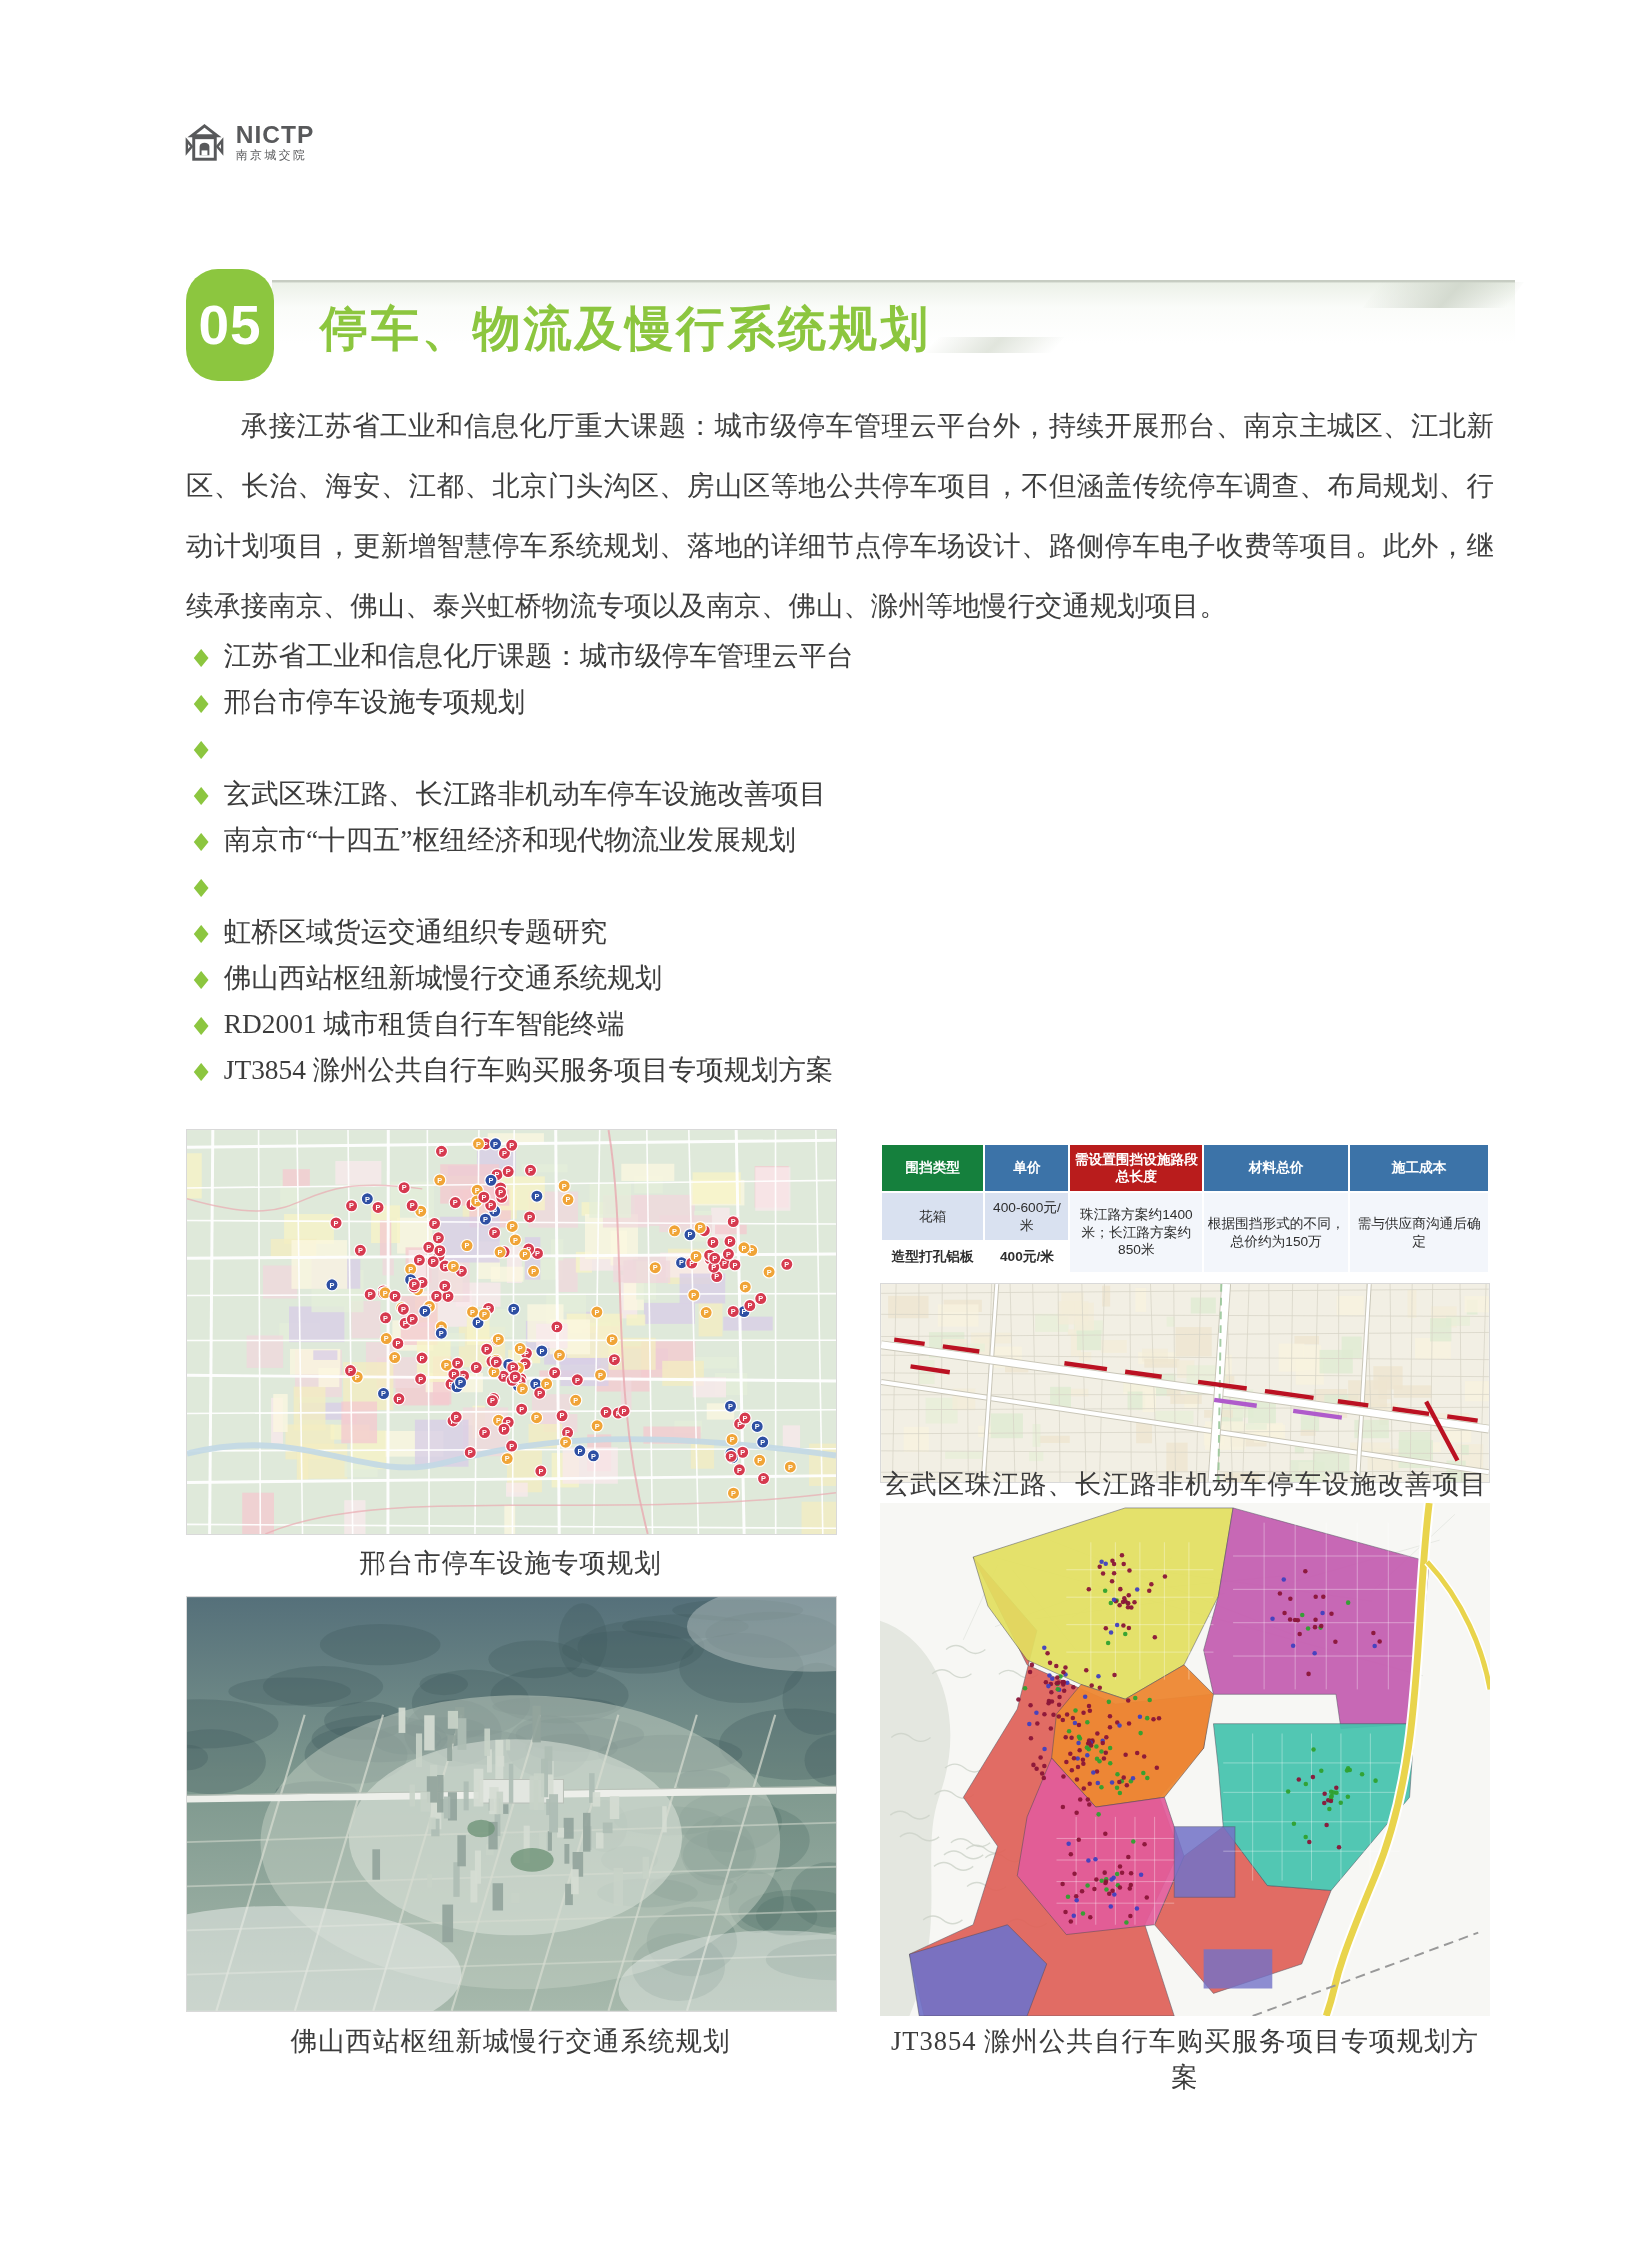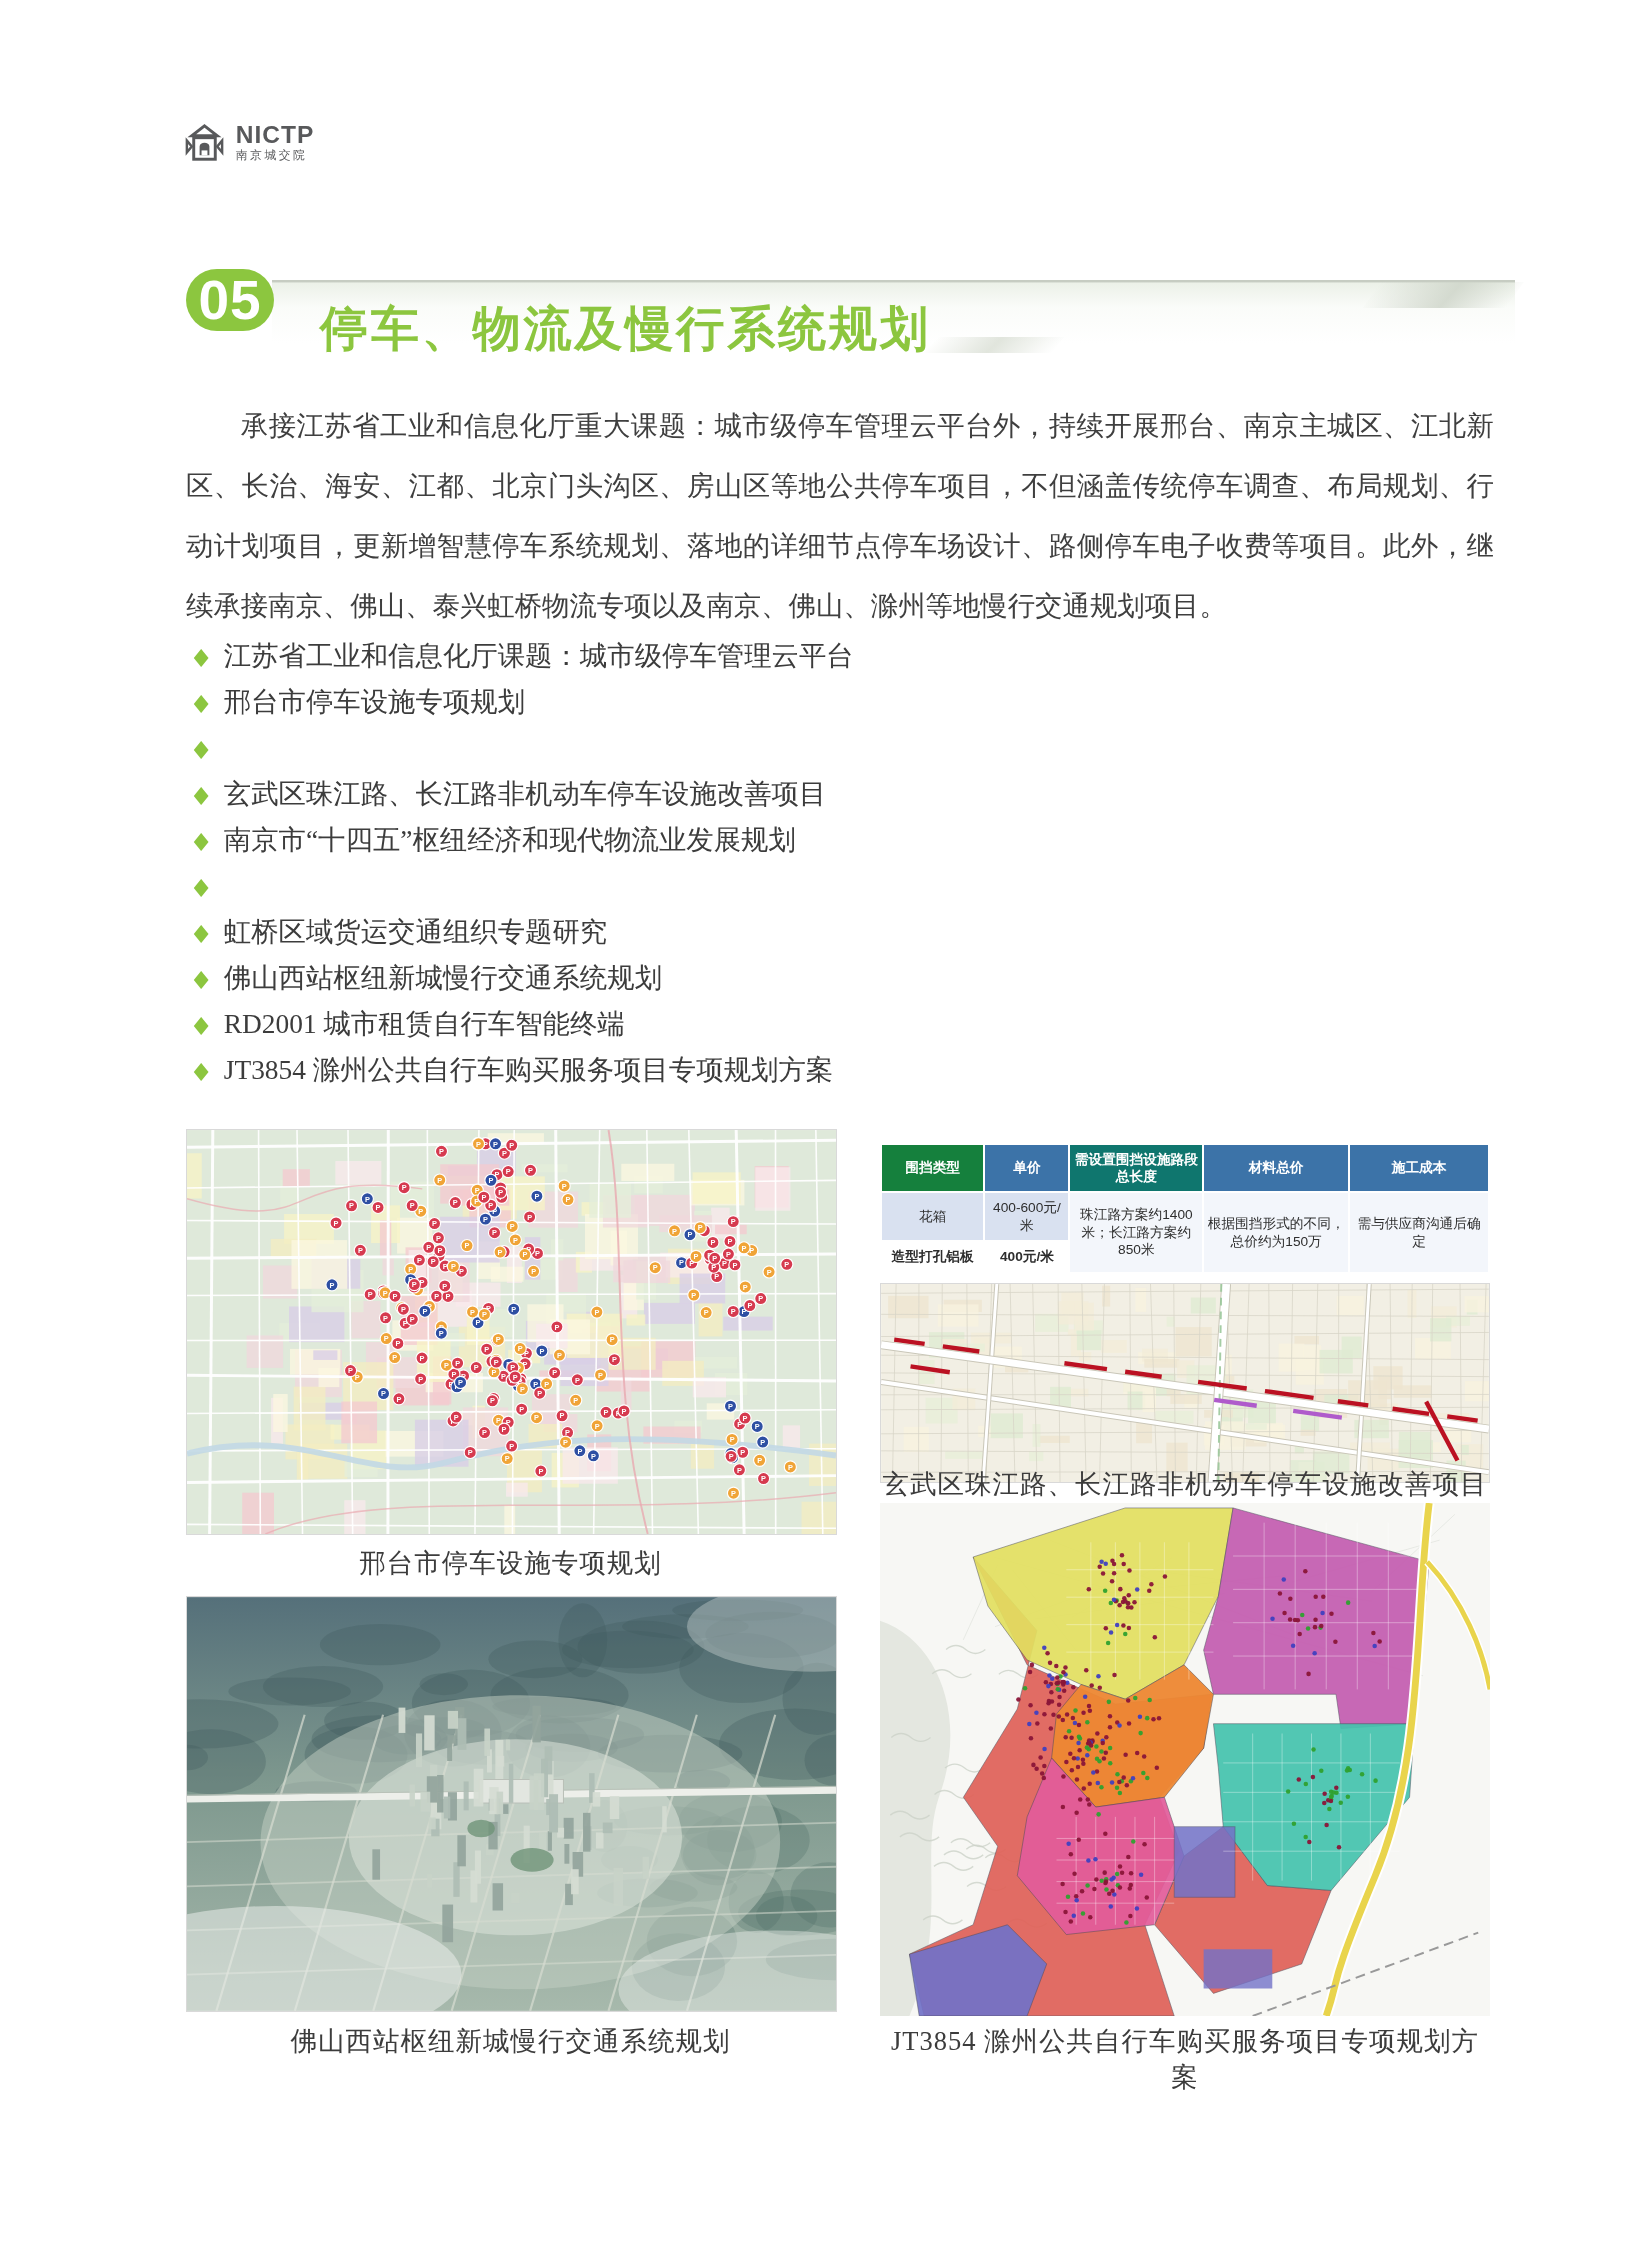--- a/index.html
+++ b/index.html
@@ -13,21 +13,21 @@
   .logo-acr{font-family:"Liberation Sans",sans-serif;font-weight:bold;font-size:24.5px;color:#58595b;letter-spacing:1px;}
   .logo-cn{font-family:"Liberation Sans",sans-serif;font-size:11.8px;color:#58595b;letter-spacing:2.5px;margin-top:2.9px;}
 
   
   .band{position:absolute;left:272px;top:280px;width:1243px;height:65px;
         background:linear-gradient(to bottom,#c6ccc2 0px,#c6ccc2 2px,rgba(232,238,228,.85) 2.9px,rgba(243,247,240,.4) 27.4px,rgba(255,255,255,0) 63px);}
   .band-streak1{position:absolute;left:1372px;top:282px;width:143px;height:25.5px;transform:skewX(-35deg);
         background:linear-gradient(100deg,rgba(200,208,196,0) 0%,#ccd3c7 55%,rgba(255,255,255,0) 100%);opacity:.8;}
   .band-streak2{position:absolute;left:931px;top:337px;width:127px;height:15.7px;transform:skewX(-40deg);
         background:linear-gradient(100deg,rgba(205,212,200,0) 0%,#d4dace 50%,rgba(255,255,255,0) 100%);opacity:.7;}
-  .badge{position:absolute;left:186px;top:269px;width:88px;height:62px;border-radius:32px;
+  .badge{position:absolute;left:186px;top:269px;width:88px;height:112px;border-radius:32px;
          display:flex;align-items:center;justify-content:center;}
   .badge span{font-family:"Liberation Sans",sans-serif;font-weight:bold;font-size:55px;color:#fff;letter-spacing:1px;}
   .sec-title{position:absolute;left:312px;top:289px;margin:8px;font-family:"Liberation Sans",sans-serif;
          font-weight:bold;font-size:48px;letter-spacing:2.9px;}
 
   
   .intro{position:absolute;left:186px;top:396px;width:1308px;margin:0;
          font-size:27.4px;line-height:60px;text-align:justify;text-indent:2em;color:#3f3f3f;}
 
   
@@ -755,21 +755,21 @@
           <col style="width:17%">
           <col style="width:14%">
           <col style="width:22%">
           <col style="width:24%">
           <col style="width:23%">
         </colgroup>
       <thead>
         <tr>
           <th style="background: #15803d;">围挡类型</th>
           <th style="background: rgb(60, 115, 168);">单价</th>
-          <th style="background: #0f766e;">需设置围挡设施路段
+          <th style="background: #b91c1c;">需设置围挡设施路段
 总长度</th>
           <th style="background: rgb(60, 115, 168);">材料总价</th>
           <th style="background: rgb(60, 115, 168);">施工成本</th>
         </tr>
       </thead>
       <tbody>
         <tr class="r1">
           <td class="plain">花箱</td>
           <td class="plain">400-600元/米</td>
           <td class="mg" rowspan="2">珠江路方案约1400米；长江路方案约850米</td>

